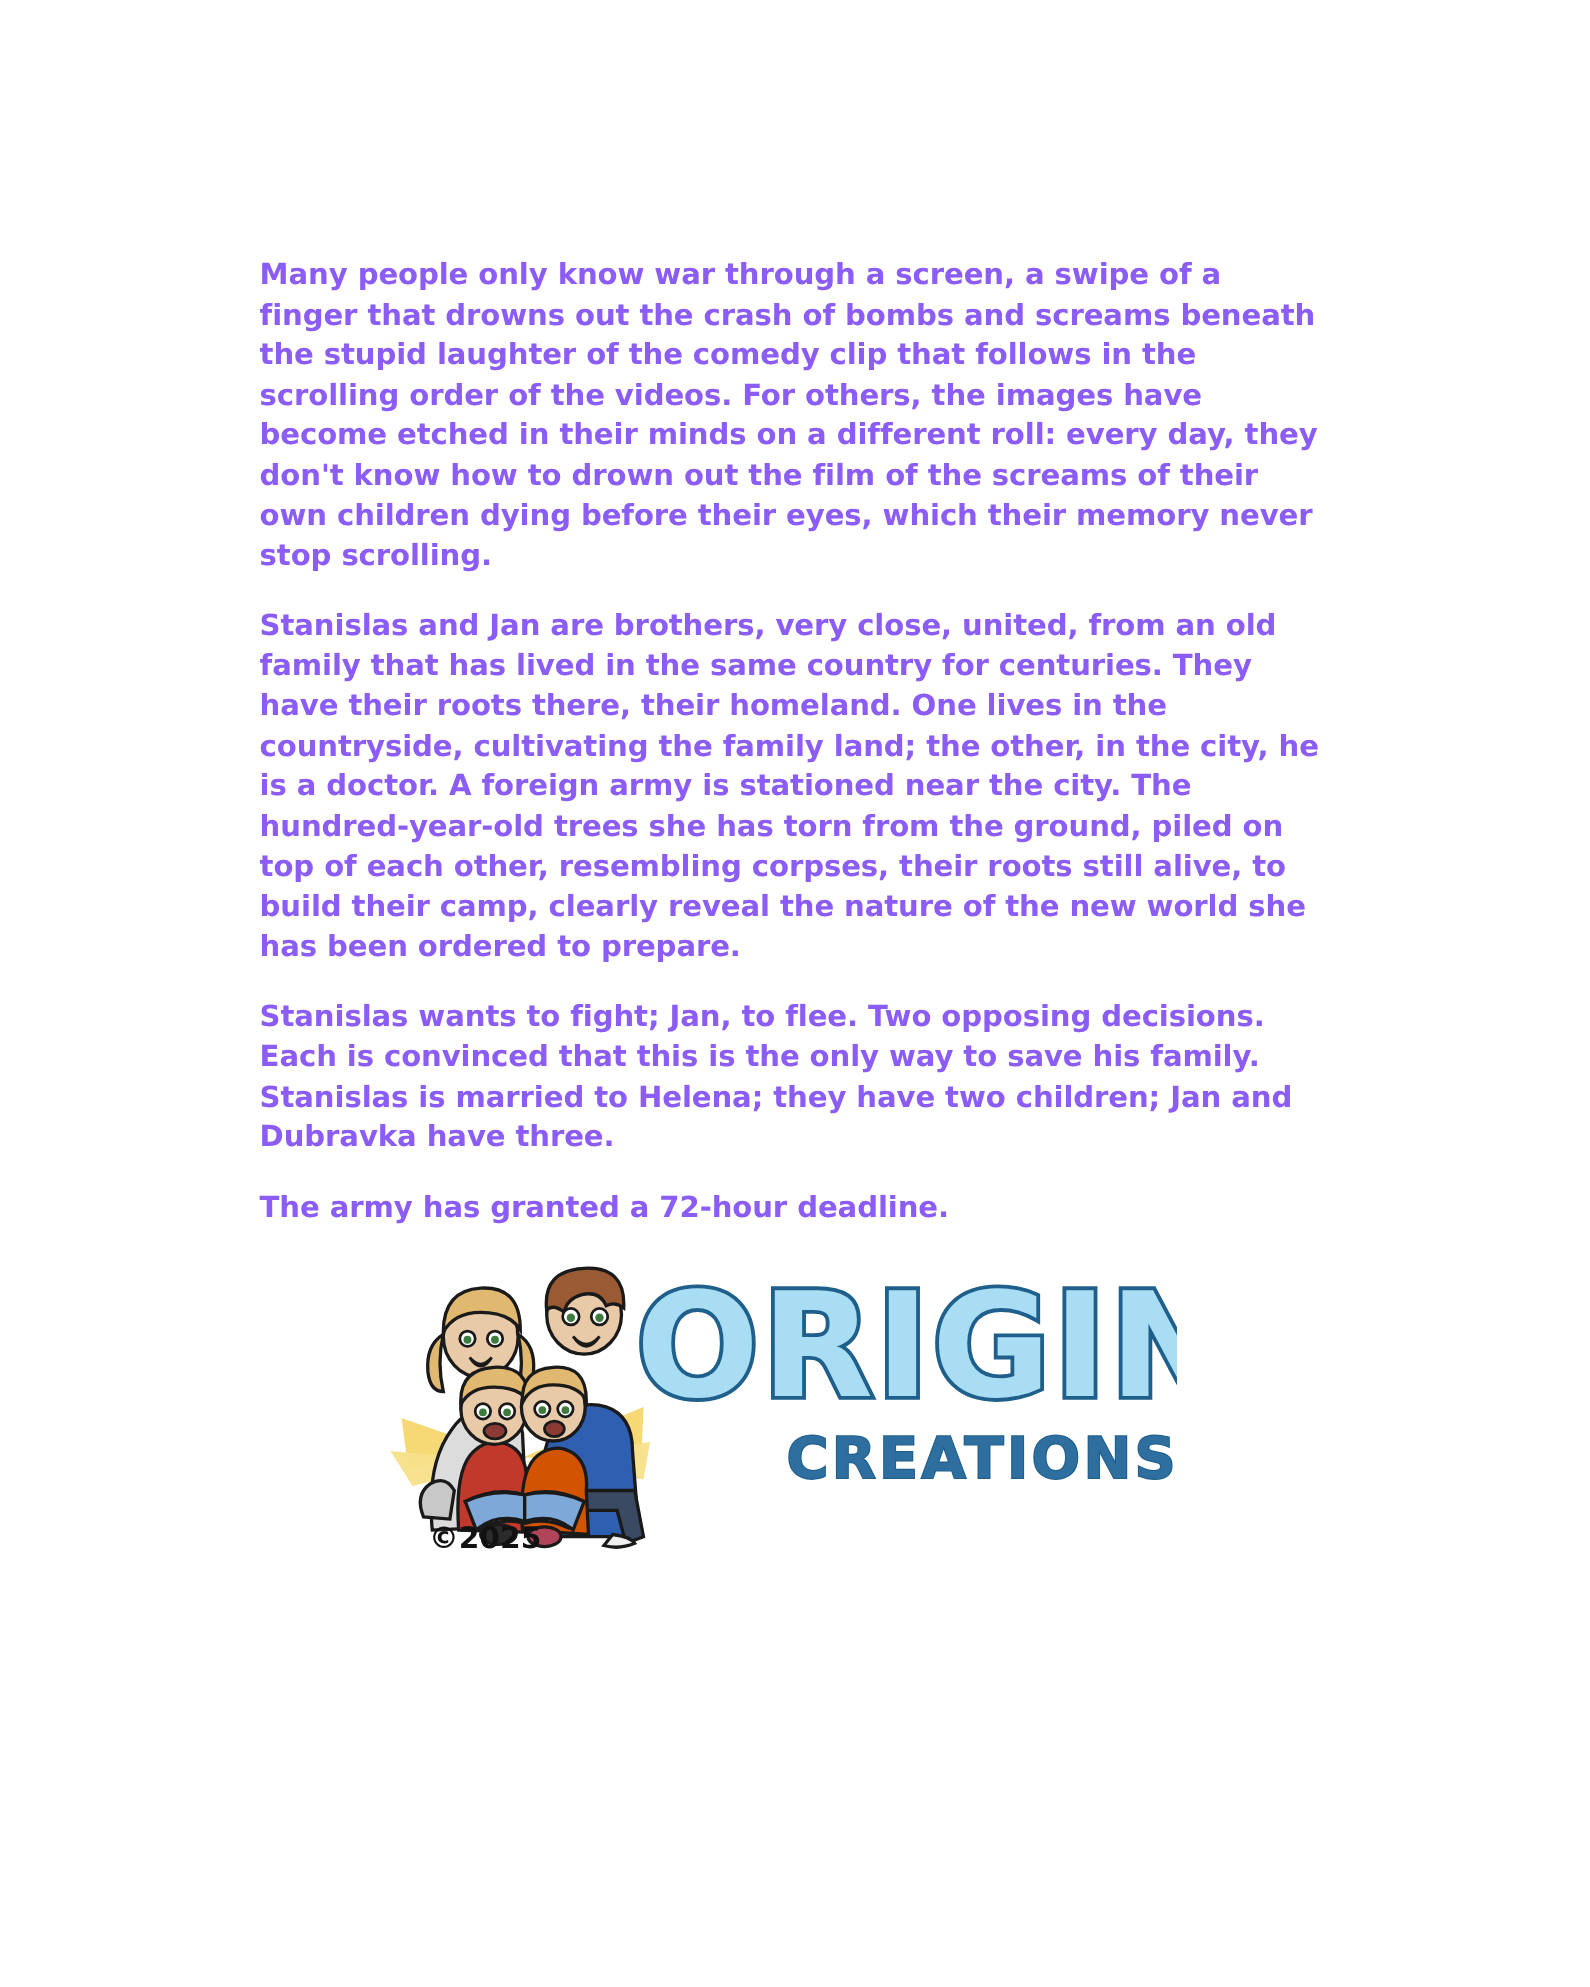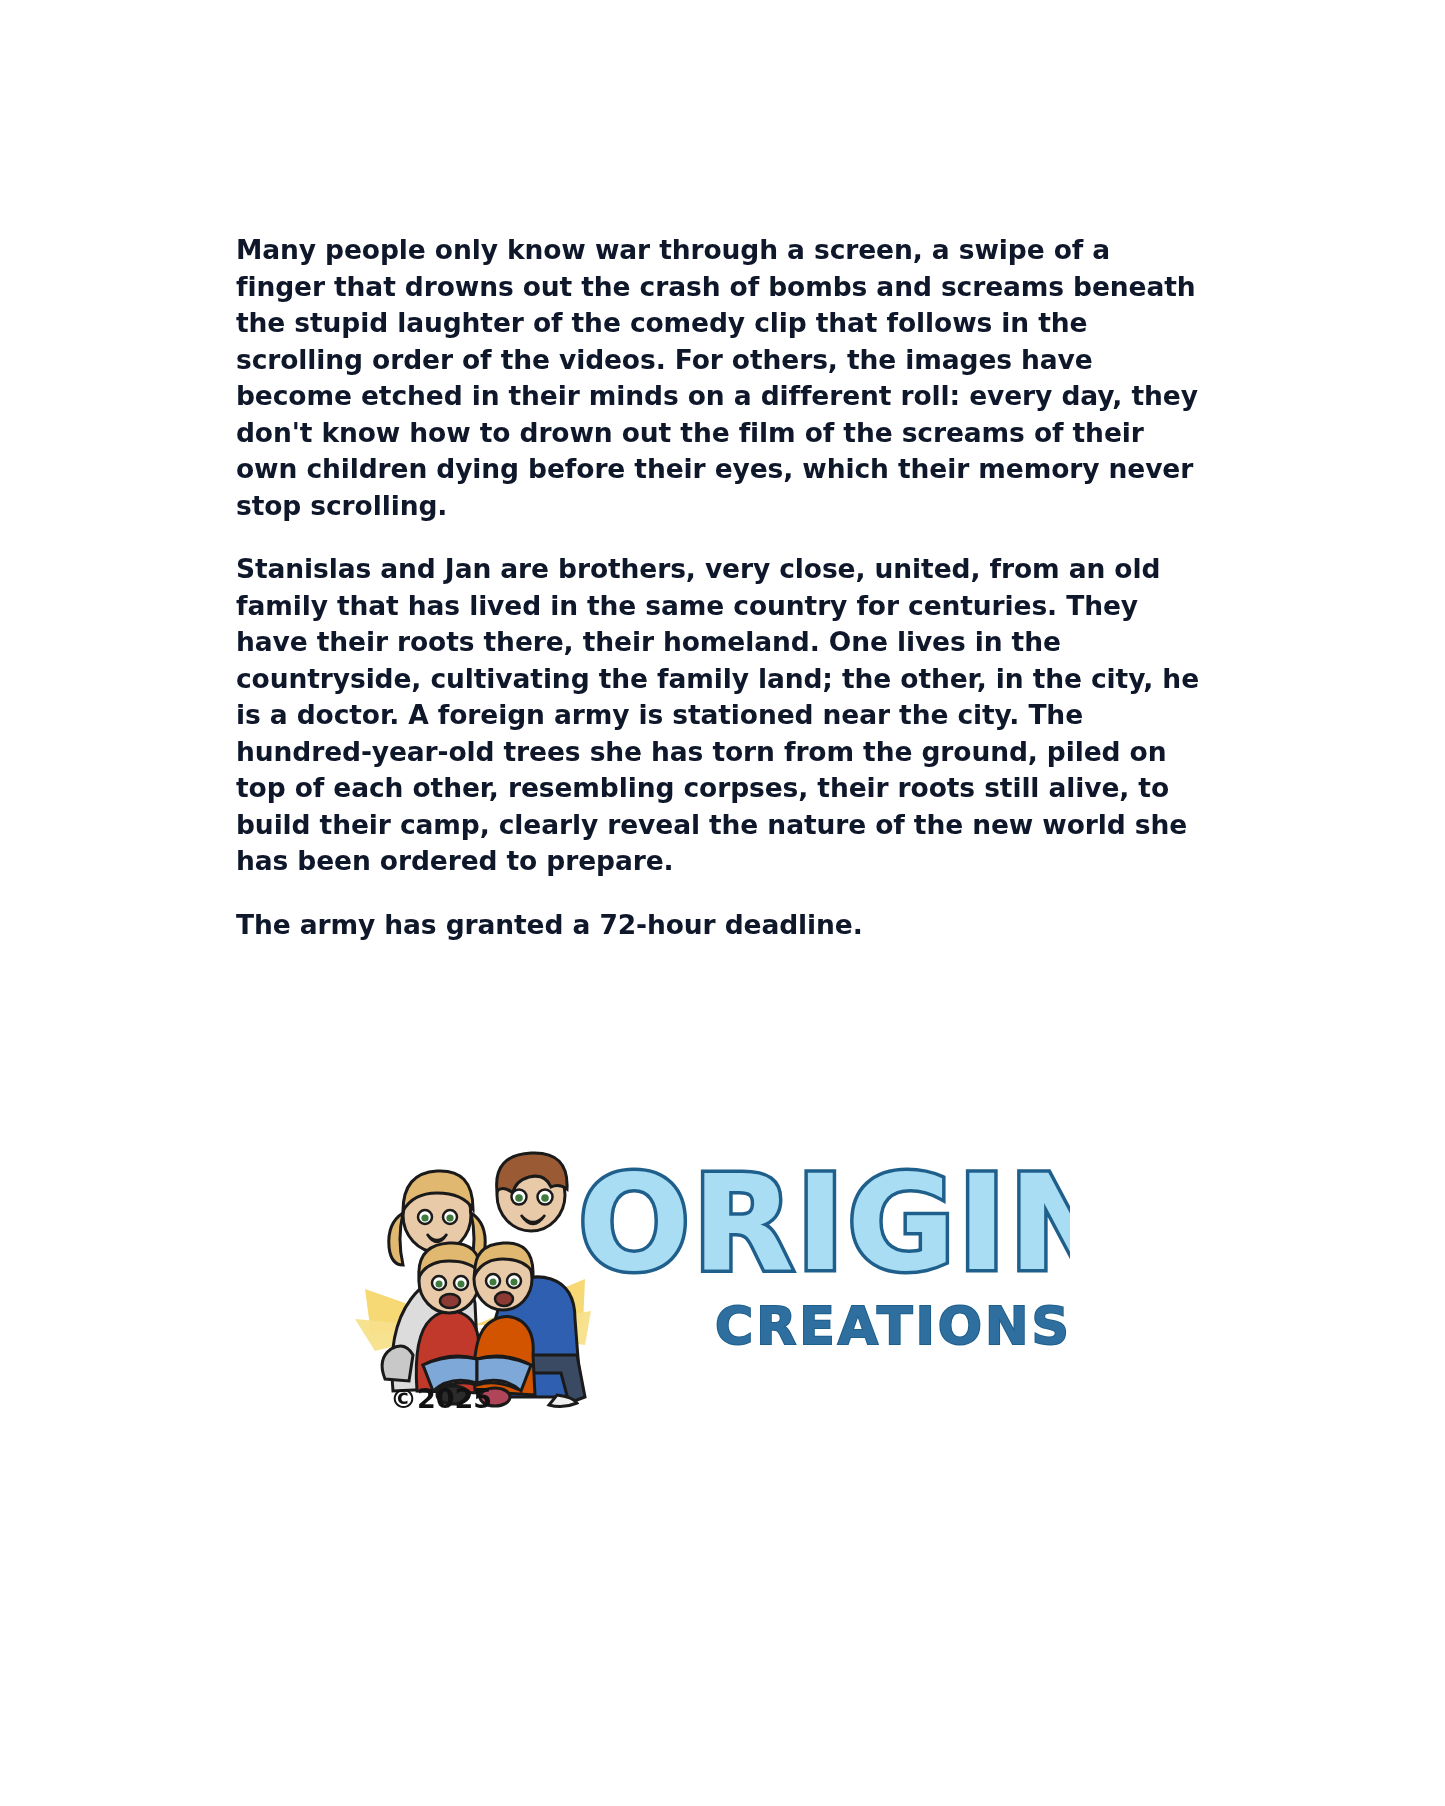--- a/index.html
+++ b/index.html
@@ -22,21 +22,21 @@
   .content {
     position: absolute;
     left: 236px;
     top: 232px;
     width: 965px;
   }
   .para {
     font-family: "DejaVu Sans", sans-serif;
     font-size: 26.5px;
     line-height: 36.5px;
-    color: #0f172a;
+    color: #8b5cf6;
     font-weight: 600;
     letter-spacing: -0.1px;
     margin: 0 0 27px 0;
     text-align: left;
   }
   .para:last-child { margin-bottom: 13px; }
 
   
   .logo-block {
     position: absolute;
@@ -73,20 +73,21 @@
   }
 </style>
 </head>
 <body>
 
 <div class="page">
 
   <div class="content">
     <p class="para">Many people only know war through a screen, a swipe of a finger that drowns out the crash of bombs and screams beneath the stupid laughter of the comedy clip that follows in the scrolling order of the videos. For others, the images have become etched in their minds on a different roll: every day, they don't know how to drown out the film of the screams of their own children dying before their eyes, which their memory never stop scrolling.</p>
     <p class="para">Stanislas and Jan are brothers, very close, united, from an old family that has lived in the same country for centuries. They have their roots there, their homeland. One lives in the countryside, cultivating the family land; the other, in the city, he is a doctor. A foreign army is stationed near the city. The hundred-year-old trees she has torn from the ground, piled on top of each other, resembling corpses, their roots still alive, to build their camp, clearly reveal the nature of the new world she has been ordered to prepare.</p>
+    <p class="para">Stanislas wants to fight; Jan, to flee. Two opposing decisions. Each is convinced that this is the only way to save his family. Stanislas is married to Helena; they have two children; Jan and Dubravka have three.</p>
     <p class="para">The army has granted a 72-hour deadline.</p>
   </div>
 
   <div class="logo-block">
 
     <svg class="logo-art" viewBox="0 0 260 280">
 
       <g>
         <polygon points="20,160 120,195 26,205" fill="#f5d76e" opacity="0.95"></polygon>
         <polygon points="10,190 120,200 30,222" fill="#f7e08a" opacity="0.95"></polygon>

